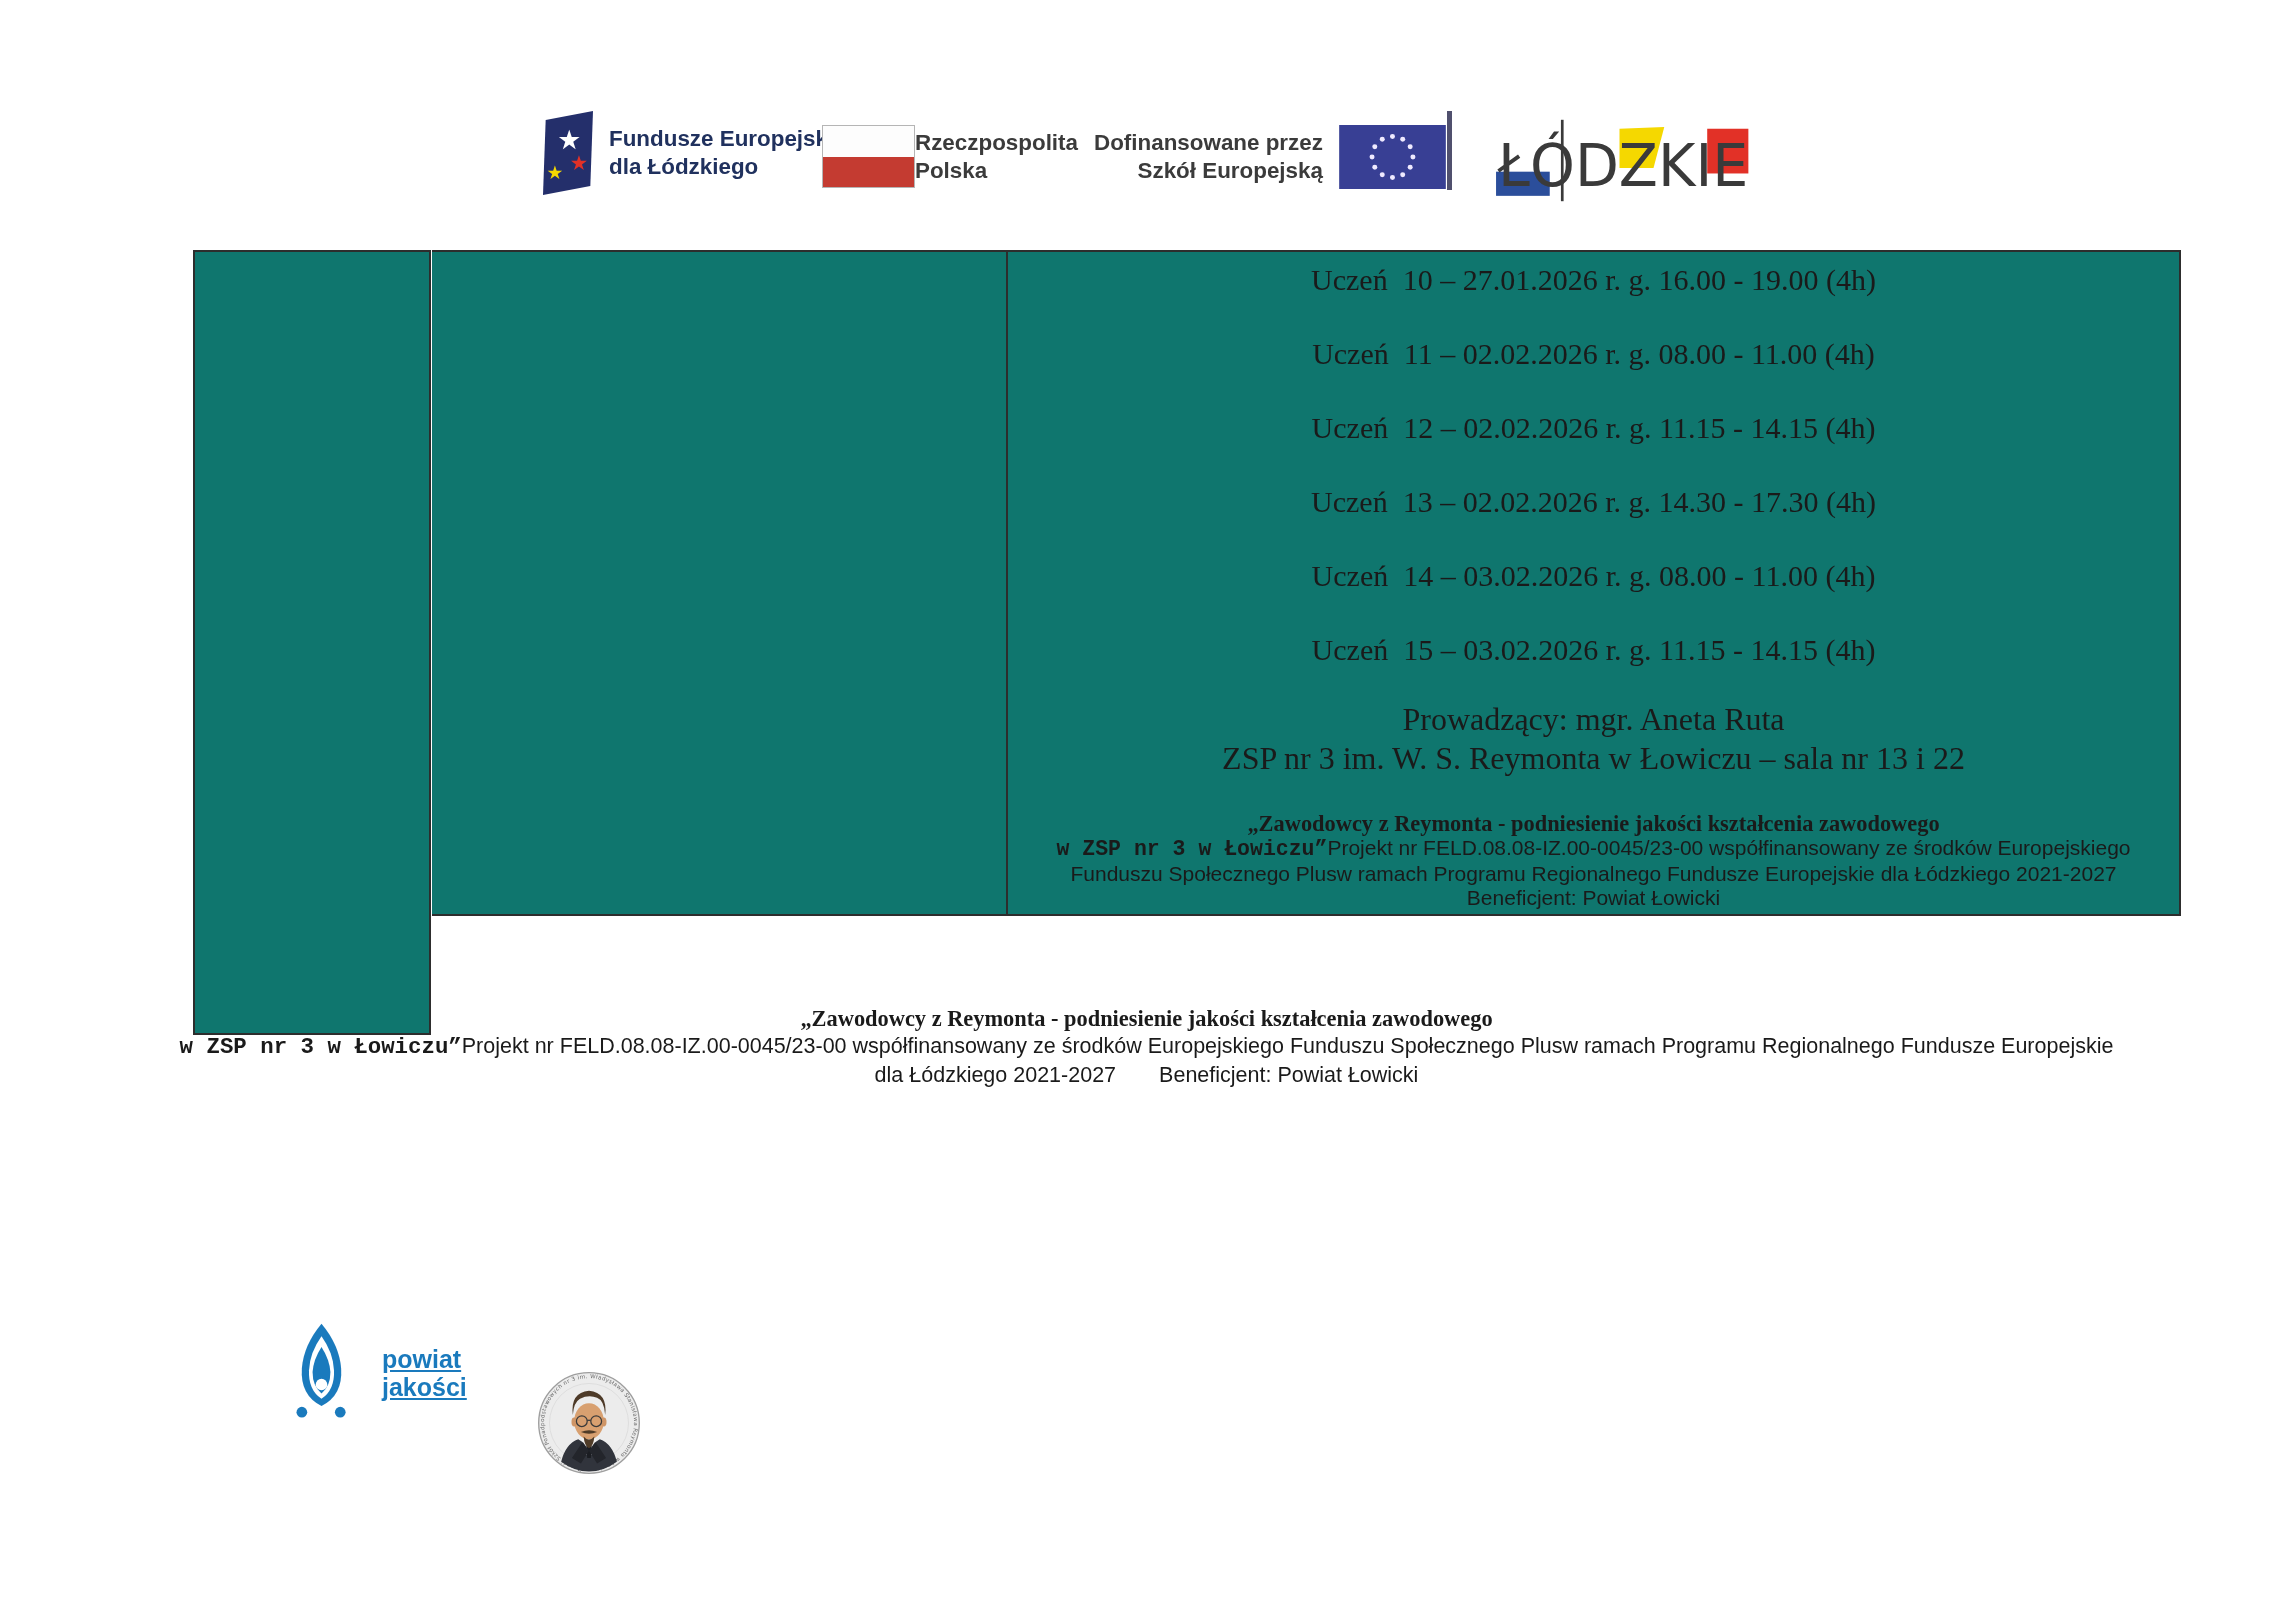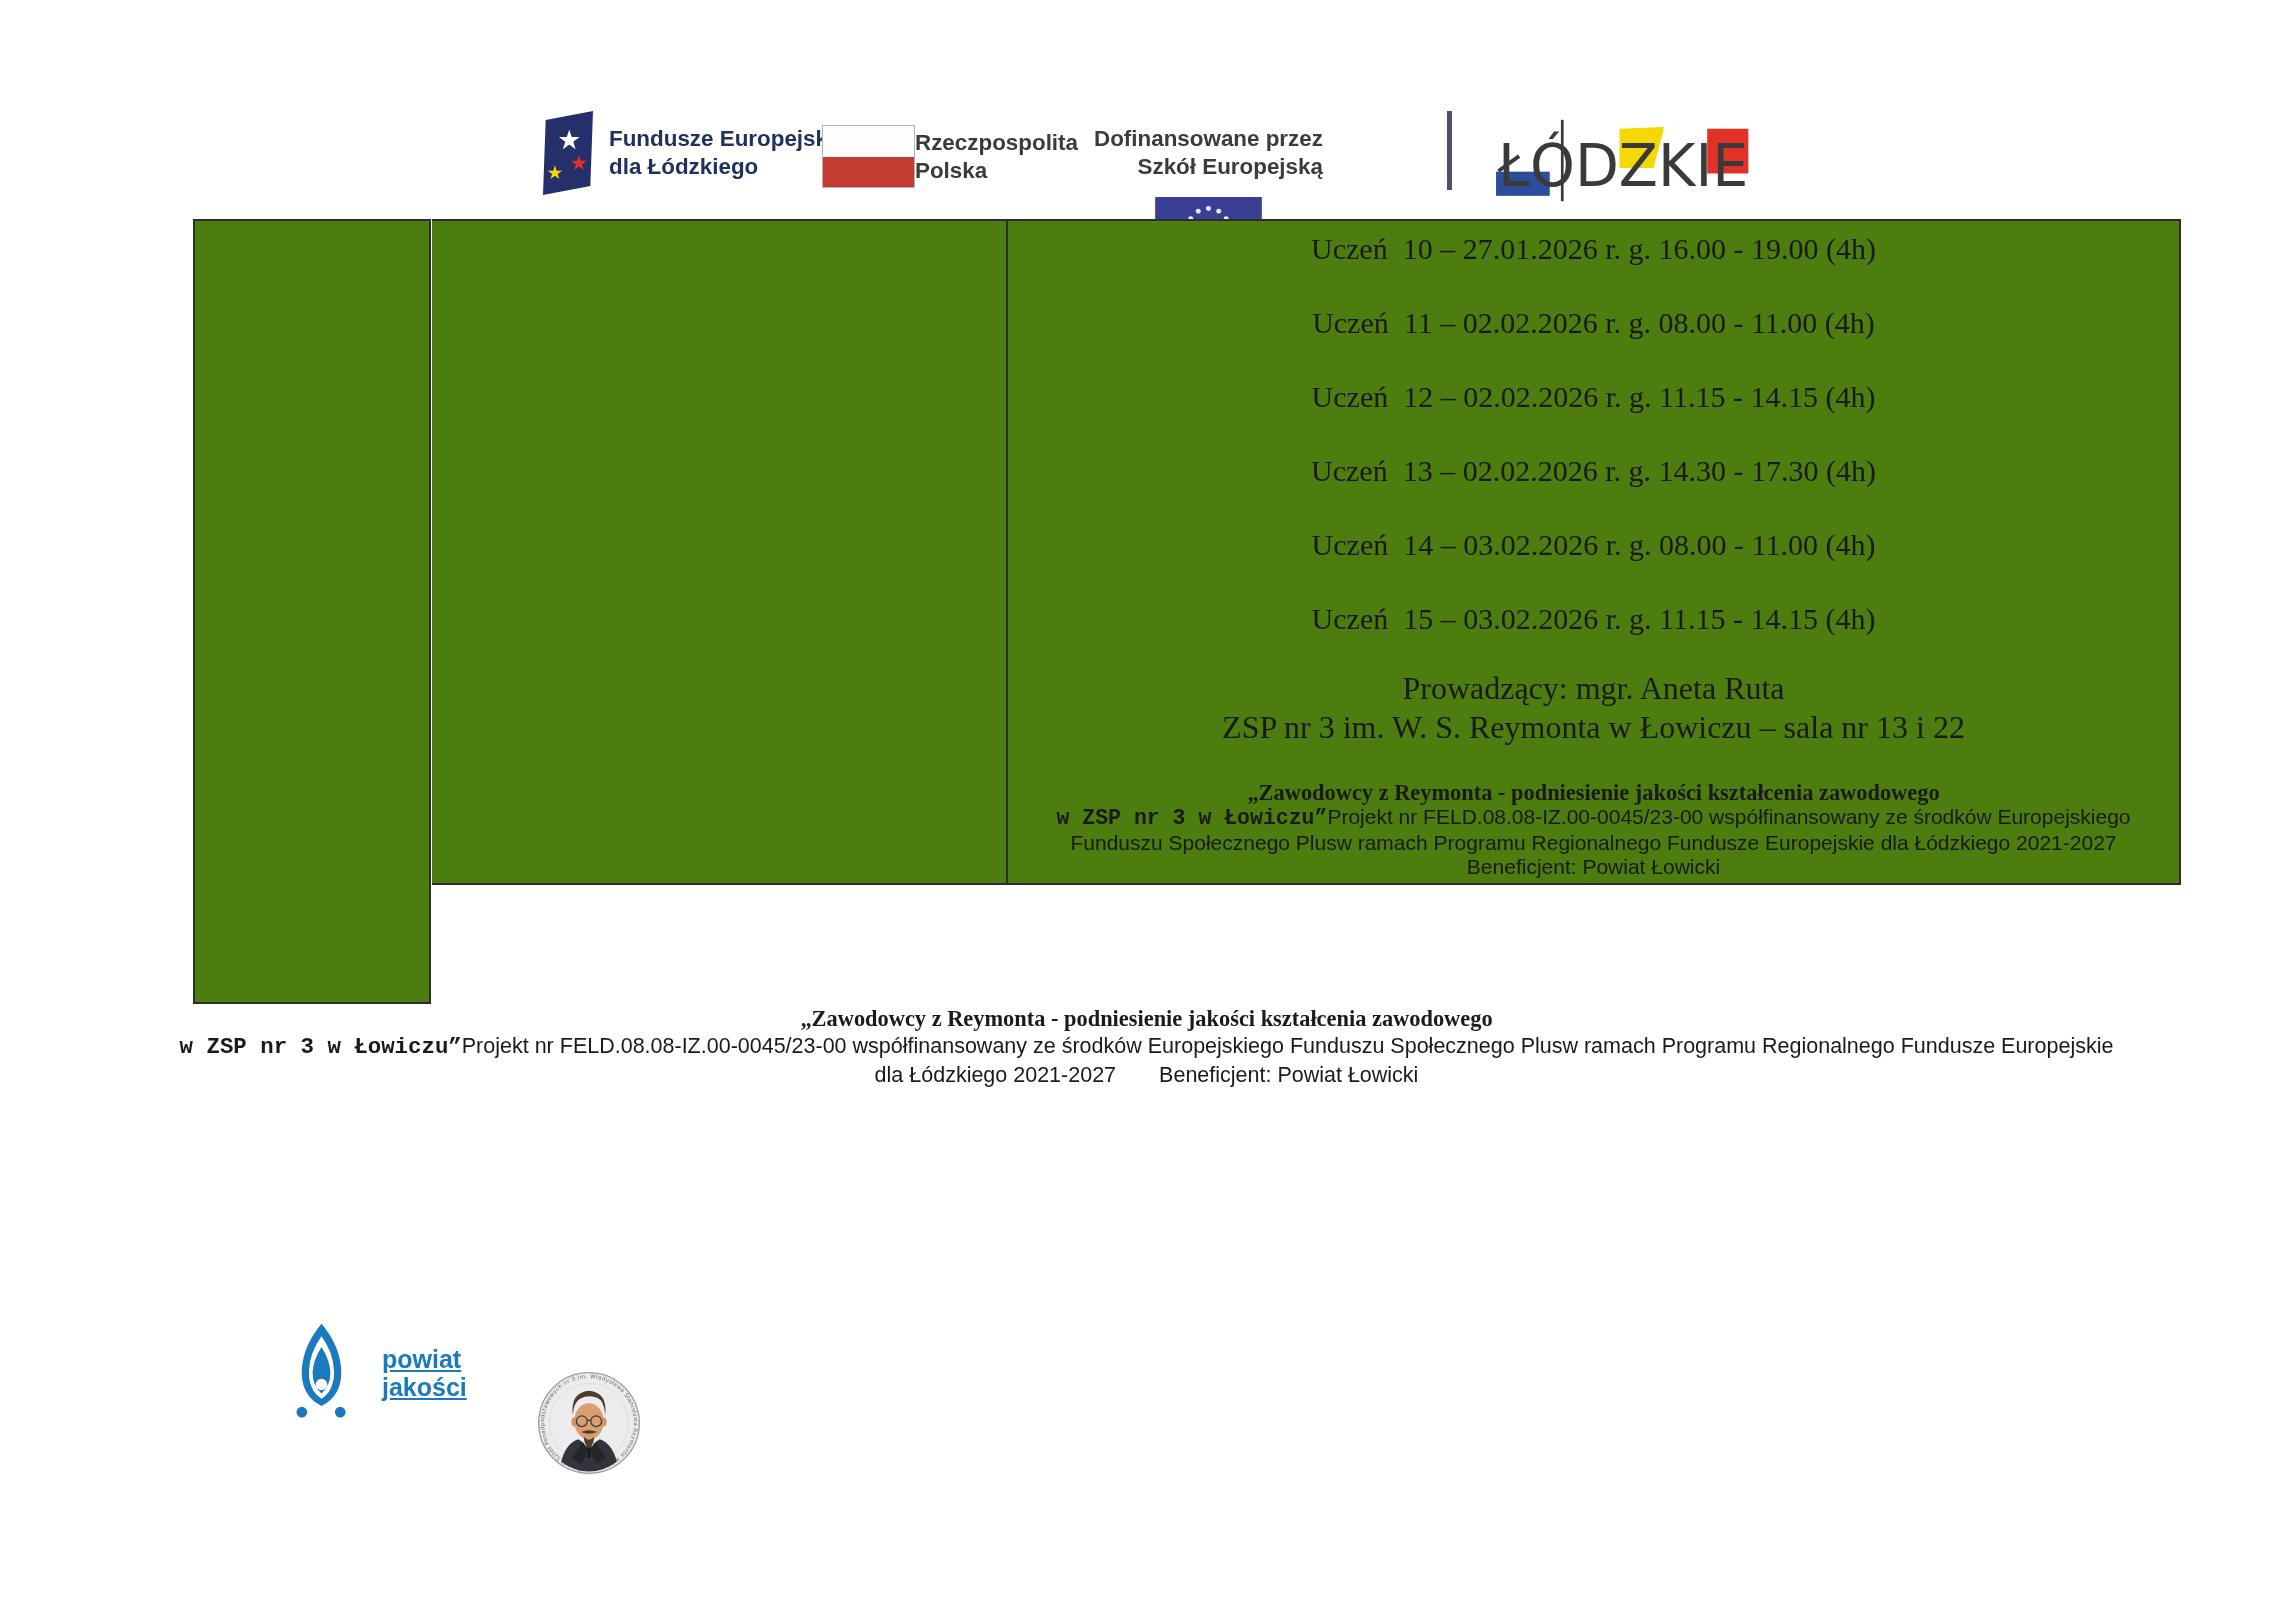--- a/index.html
+++ b/index.html
@@ -8,27 +8,27 @@
 
   
   .hgroup{position:absolute;display:flex;align-items:center;}
   .fe-logo{left:543px;top:111px;gap:16px;}
   .fe-text{font-size:22.4px;font-weight:bold;color:#20315e;line-height:28px;}
   .pl-logo{left:822px;top:125px;}
   .pl-flag{width:93px;height:63px;border:0.9px solid #b5b5b5;box-sizing:border-box;}
   .pl-flag .w{height:50%;background:#fdfdfd;}
   .pl-flag .r{height:50%;background:#c43b31;}
   .plain-text{font-size:22.4px;font-weight:bold;color:#3b3b3b;line-height:28px;}
-  .eu-logo{left:1094px;top:125px;gap:16px;flex-direction:column;}
+  .eu-logo{left:1094px;top:125px;gap:16px;}
   .eu-text{text-align:right;}
   .hsep{position:absolute;left:1447px;top:111px;width:4.5px;height:79px;background:#50506e;}
   .lodzkie{position:absolute;left:1494px;top:118px;}
 
   
-  .cell{position:absolute;box-sizing:border-box;background:#4d7c0f;}
+  .cell{position:absolute;box-sizing:border-box;background:#0f766e;margin-top:31px;}
   .cell-left  {left:193px; top:219px;width:238px; height:785px;border:2.7px solid #2d2d2d;}
   .cell-mid   {left:432px; top:219px;width:576px; height:666px;border:2.7px solid #2d2d2d;border-left:none;}
   .cell-right {left:1008px;top:219px;width:1173px;height:666px;border:2.7px solid #2d2d2d;border-left:none;
                font-family:"Liberation Serif","DejaVu Serif",serif;text-align:center;padding-top:3.6px;}
   .entry{height:74px;line-height:47px;font-size:30px;white-space:pre;}
   .lead{line-height:39px;font-size:32px;}
   .note{margin-top:34px;font-family:"Liberation Sans","DejaVu Sans",sans-serif;
         font-size:21px;line-height:24.6px;padding:0 9px;}
   .note-b1{font-family:"Liberation Serif","DejaVu Serif",serif;font-weight:bold;font-size:22.4px;}
   .bold-serif{font-family:Liberation Mono, monospace;font-weight:bold;}

